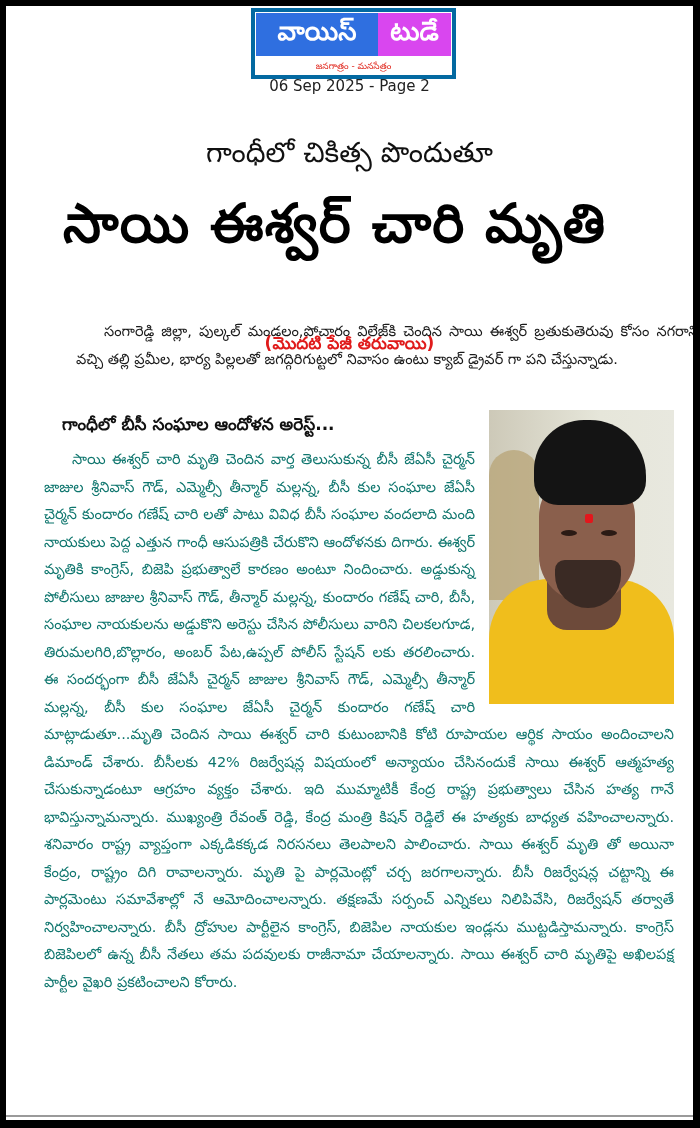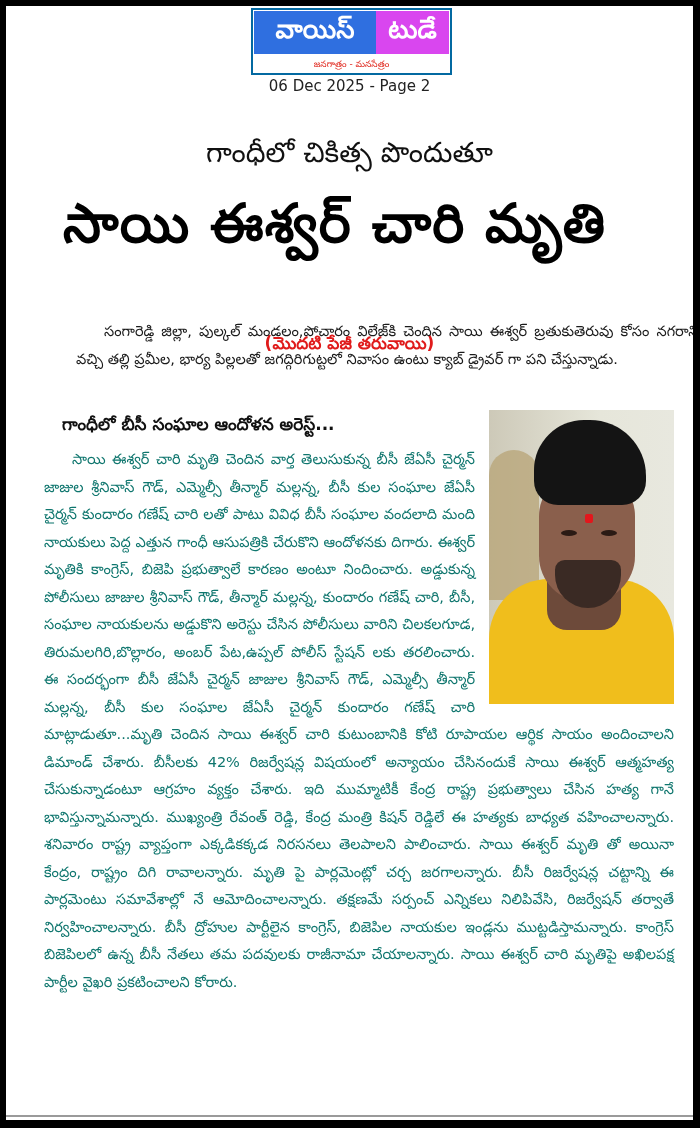--- a/index.html
+++ b/index.html
@@ -31,21 +31,21 @@
       height: 2px;
       background: #9a9a9a;
     }
     
     .logo {
       position: absolute;
       left: 245px;
       top: 2px;
       width: 197px;
       height: 63px;
-      border: 2px solid #0369a1;
+      border: 4px solid #0369a1;
       background: #ffffff;
     }
     .logo-top {
       position: absolute;
       left: 1px;
       top: 1px;
       right: 1px;
       height: 43px;
       display: flex;
     }
@@ -261,21 +261,21 @@
 <div class="page">
 
   <div class="logo">
     <div class="logo-top">
       <div class="logo-blue">వాయిస్</div>
       <div class="logo-red">టుడే</div>
     </div>
     <div class="logo-tagline">జనగాత్రం - మనసేత్రం</div>
   </div>
 
-  <div class="dateline">06 Dec 2025 - Page 2</div>
+  <div class="dateline">06 Sep 2025 - Page 2</div>
 
   <div class="kicker">గాంధీలో చికిత్స పొందుతూ</div>
 
   <div class="headline">సాయి ఈశ్వర్ చారి మృతి</div>
 
   <div class="continued">(మొదటి పేజీ తరువాయి)</div>
 
   <div class="para para-intro">సంగారెడ్డి జిల్లా, పుల్కల్ మండలం,పోచారం విలేజ్‌కి చెందిన సాయి ఈశ్వర్ బ్రతుకుతెరువు కోసం నగరానికి వచ్చి తల్లి ప్రమీల, భార్య పిల్లలతో జగద్గిరిగుట్టలో నివాసం ఉంటు క్యాబ్ డ్రైవర్ గా పని చేస్తున్నాడు.</div>
 
   <div class="subhead">గాంధీలో బీసీ సంఘాల ఆందోళన అరెస్ట్...</div>

